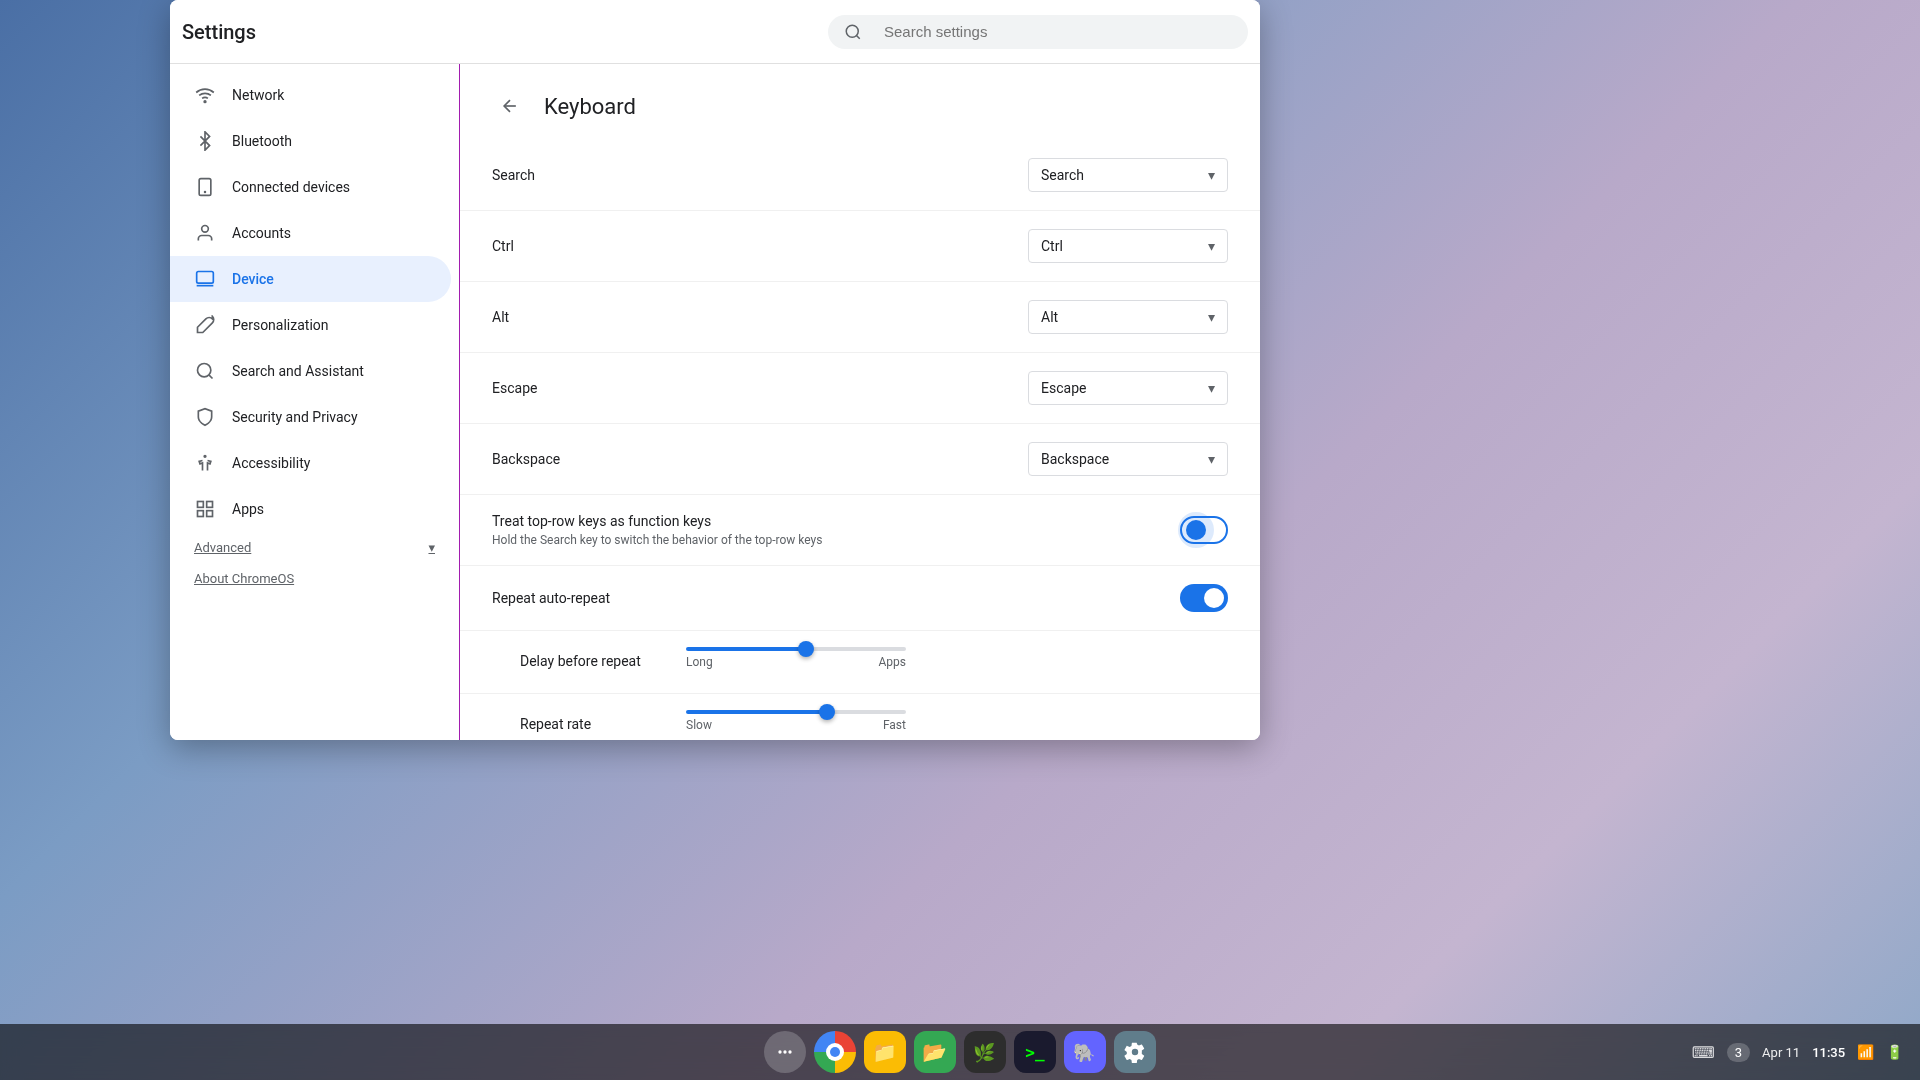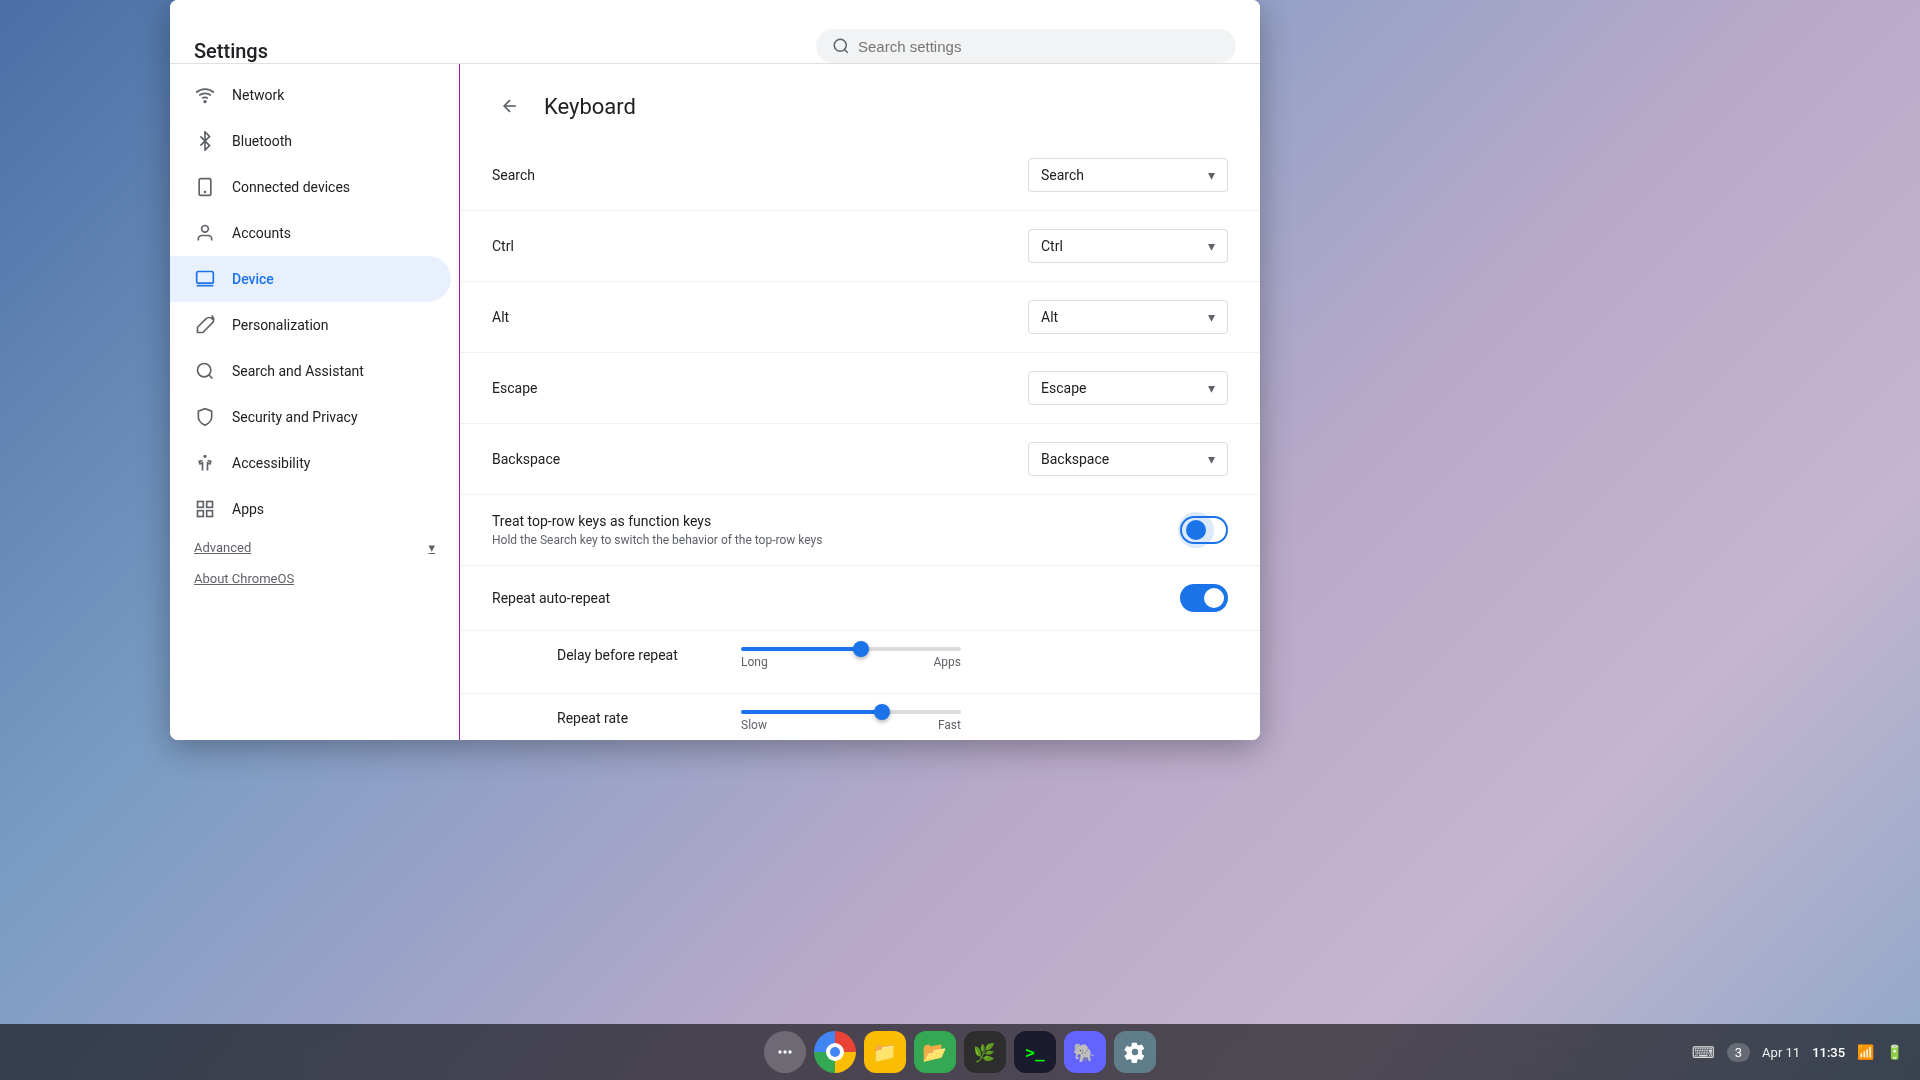--- a/index.html
+++ b/index.html
@@ -23,41 +23,41 @@
       border-radius: 8px;
       box-shadow: 0 8px 32px rgba(0,0,0,0.3);
       display: flex;
       flex-direction: column;
       overflow: hidden;
     }
 
     
     .top-bar {
       display: flex;
-      align-items: flex-end;
-      padding: 0 24px;
+      align-items: center;
+      padding: 0 12px;
       height: 64px;
       background: #fff;
       border-bottom: 1px solid #e0e0e0;
       flex-shrink: 0;
     }
     .settings-title {
       font-size: 20px;
       font-weight: 500;
       color: #202124;
       margin-right: auto;
     }
     .search-bar {
       display: flex;
       align-items: center;
       background: #f1f3f4;
       border-radius: 24px;
       padding: 8px 16px;
       width: 420px;
-      gap: 8px;
+      gap: 22px;
     }
     .search-bar input {
       border: none;
       background: transparent;
       outline: none;
       font-size: 15px;
       color: #202124;
       width: 100%;
     }
     .search-icon-svg {
@@ -237,24 +237,23 @@
       left: 4px;
     }
 
     
     .slider-section {
       padding: 16px 32px 16px 60px;
       border-bottom: 1px solid #f0f0f0;
     }
     .slider-row {
       display: flex;
-      align-items: flex-start;
-      gap: 34px;
+      align-items: flex-end;
+      gap: 16px;
       margin-bottom: 8px;
-      margin-left: 37px;
     }
     .slider-label {
       font-size: 14px;
       color: #202124;
       min-width: 150px;
     }
     .slider-wrapper {
       flex: 1;
       display: flex;
       flex-direction: column;

